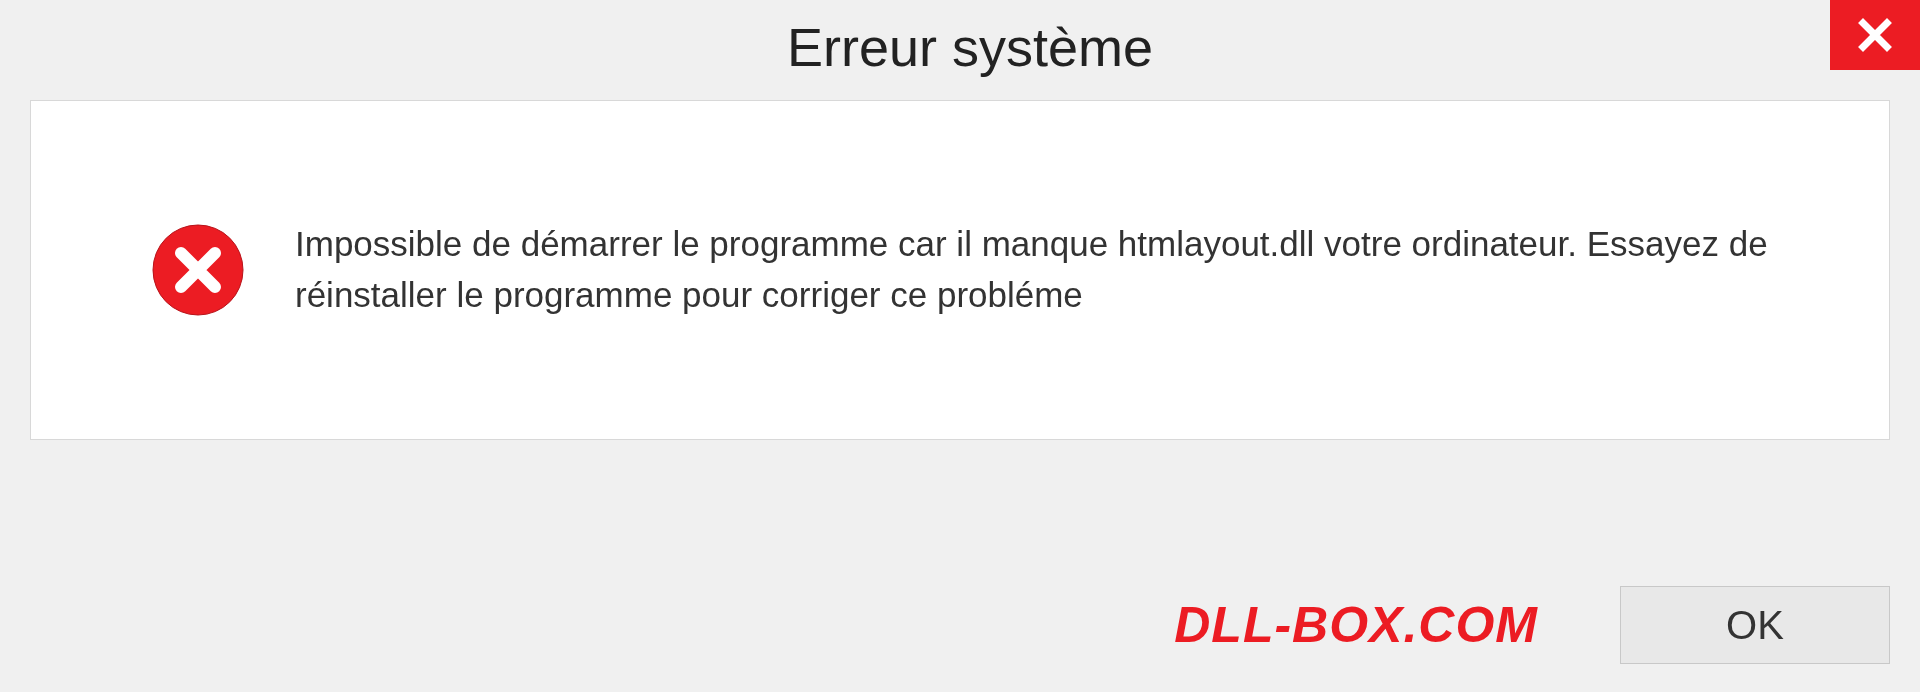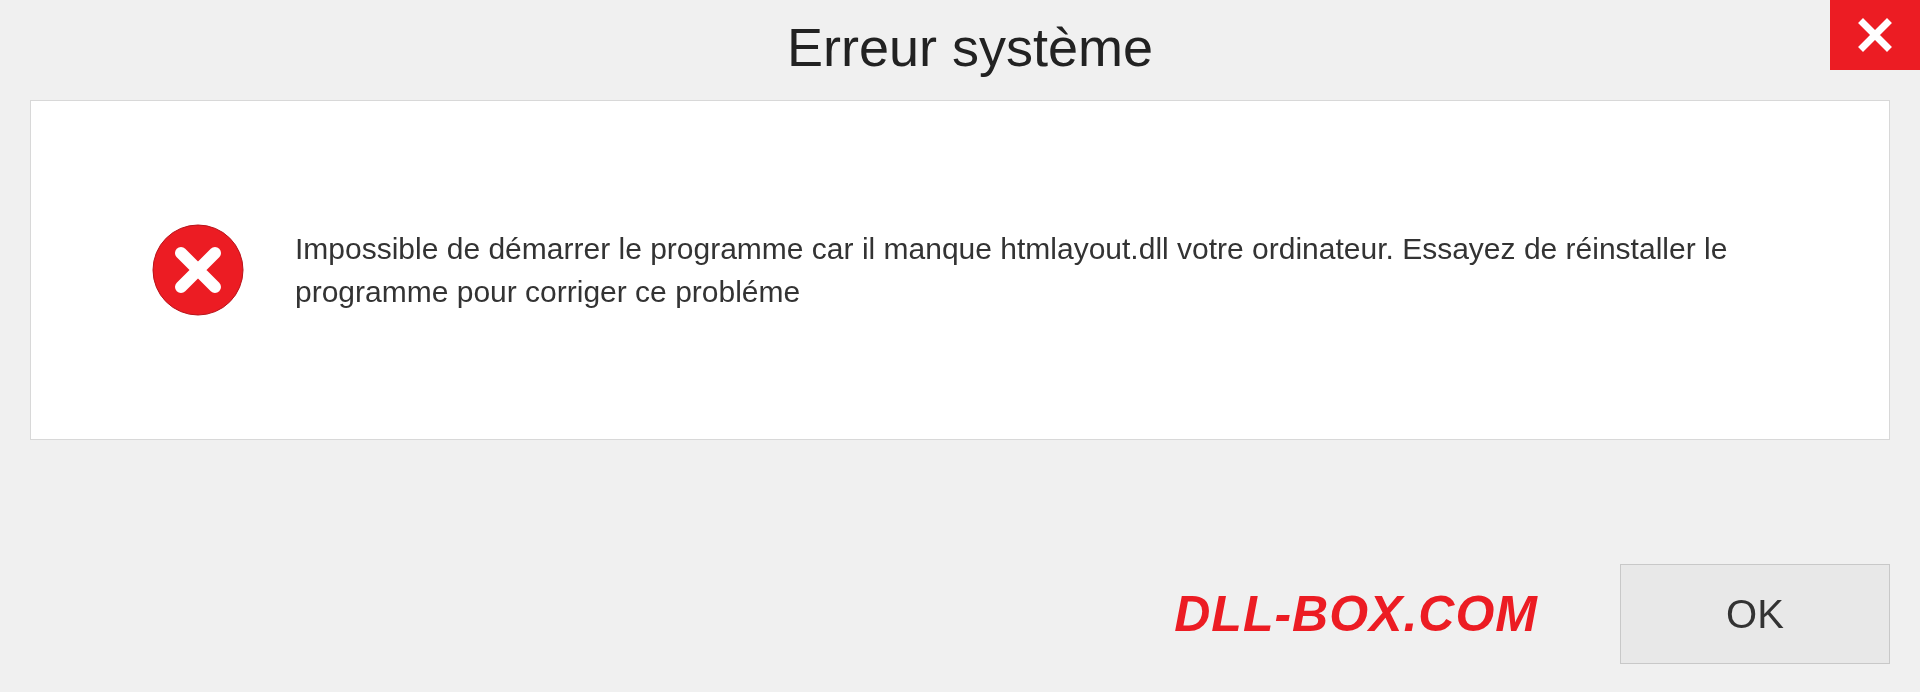--- a/index.html
+++ b/index.html
@@ -61,21 +61,21 @@
       align-items: center;
       gap: 50px;
       min-height: 340px;
     }
     .error-icon {
       flex-shrink: 0;
       width: 94px;
       height: 94px;
     }
     .error-message {
-      font-size: 30px;
+      font-size: 35px;
       color: #333;
       line-height: 1.45;
       font-weight: normal;
     }
     .footer {
       position: absolute;
       bottom: 28px;
       left: 30px;
       right: 30px;
       display: flex;
@@ -86,21 +86,21 @@
     .watermark {
       font-size: 50px;
       font-weight: 900;
       font-style: italic;
       color: #ec1c23;
       letter-spacing: 1px;
       font-family: Arial, Helvetica, sans-serif;
     }
     .ok-button {
       width: 270px;
-      height: 100px;
+      height: 78px;
       background: #e8e8e8;
       border: 1px solid #c8c8c8;
       font-size: 40px;
       color: #333;
       cursor: pointer;
       display: flex;
       align-items: center;
       justify-content: center;
       font-family: Arial, Helvetica, sans-serif;
     }

